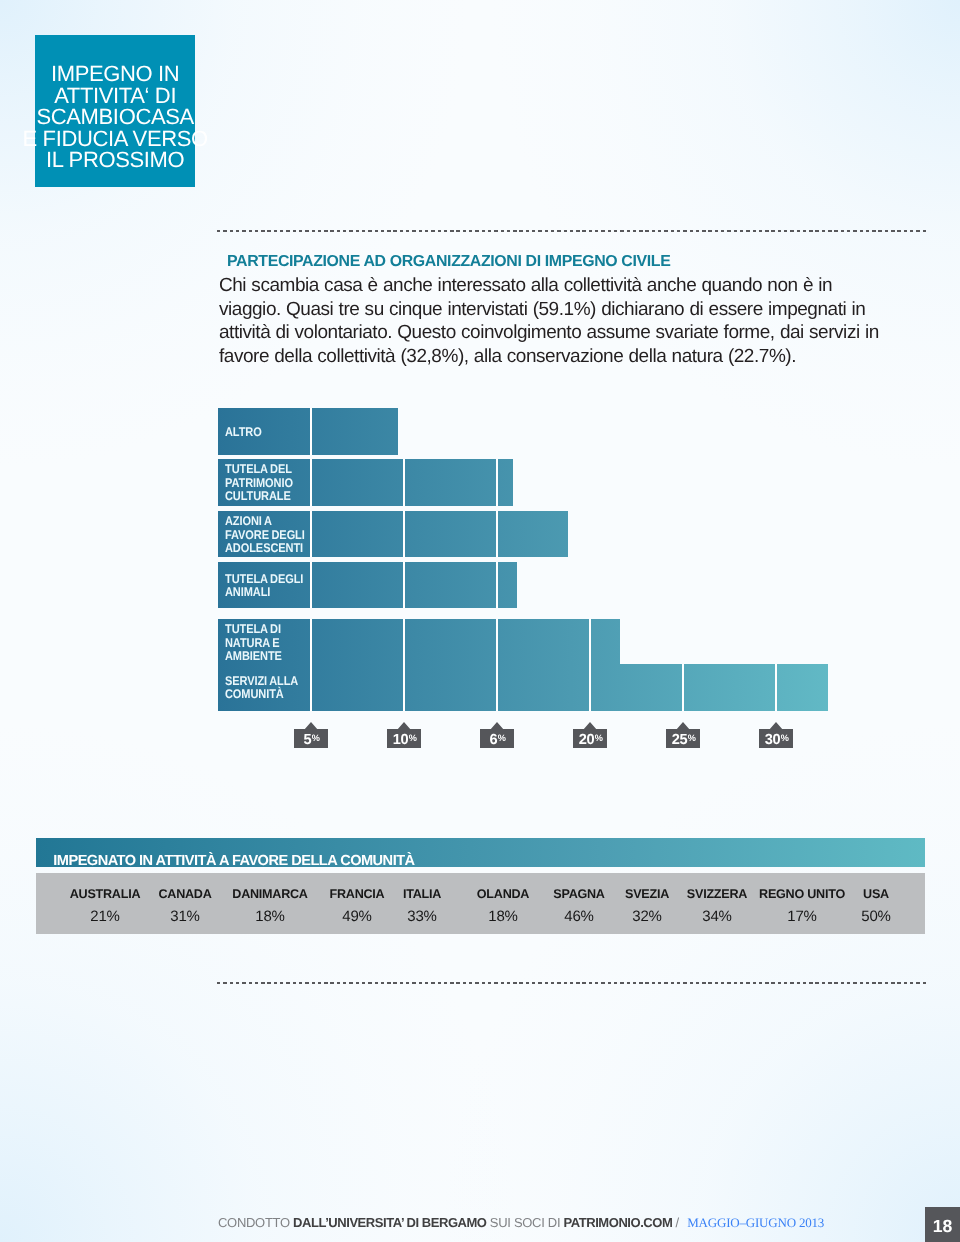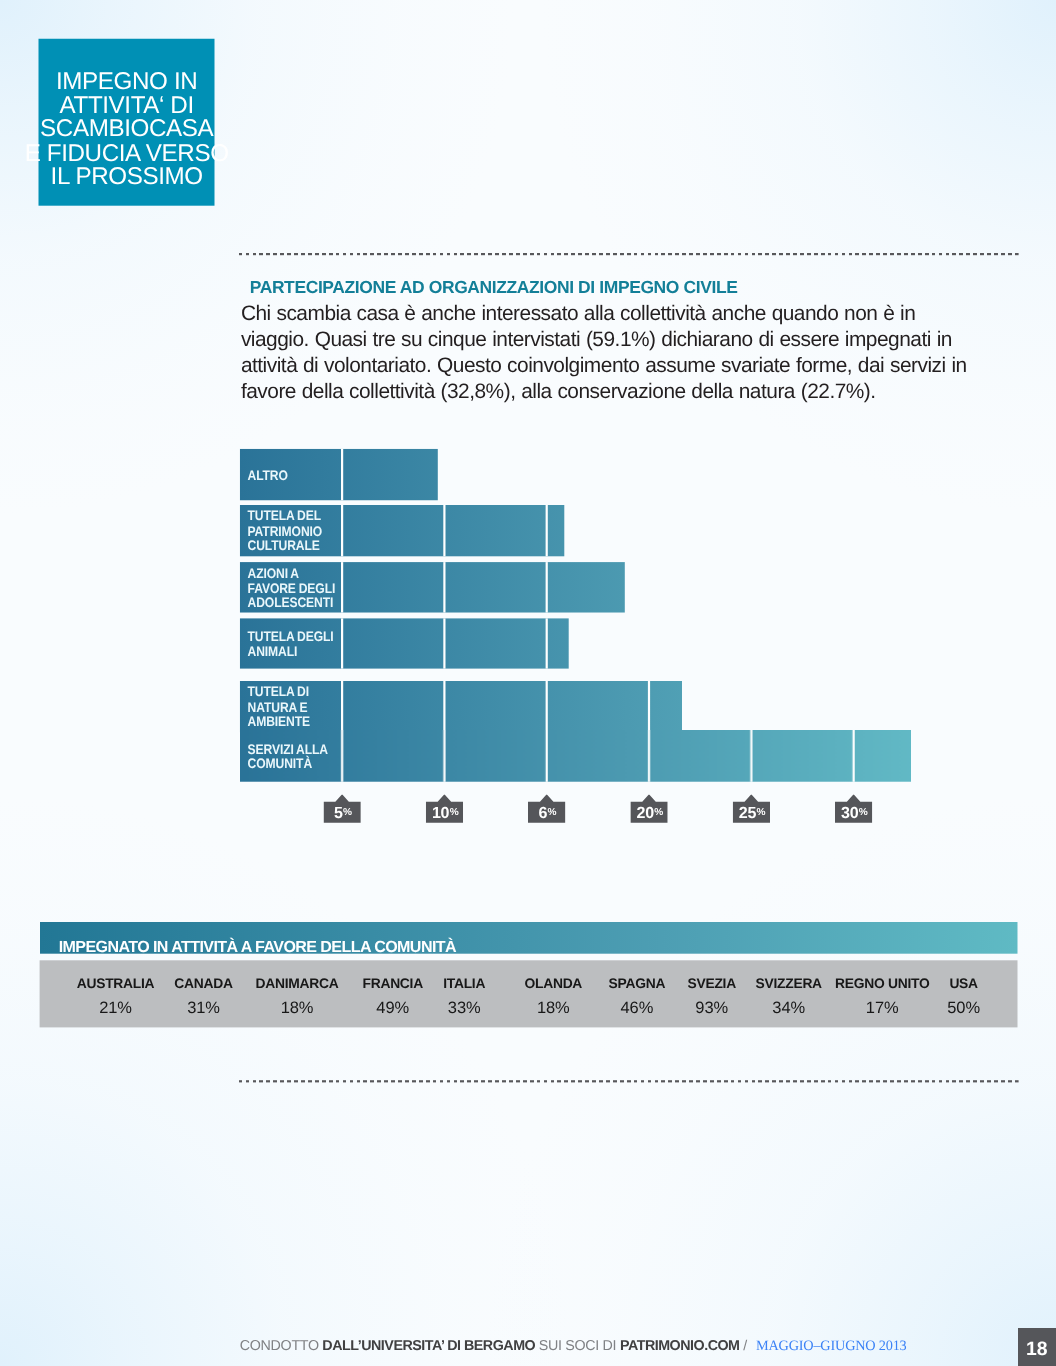--- a/index.html
+++ b/index.html
@@ -255,21 +255,21 @@
     <div class="ctcol" style="left:467.3px">
       <span class="cn">OLANDA</span>
       <span class="cv">18%</span>
     </div>
     <div class="ctcol" style="left:543.5px">
       <span class="cn">SPAGNA</span>
       <span class="cv">46%</span>
     </div>
     <div class="ctcol" style="left:610.9px">
       <span class="cn">SVEZIA</span>
-      <span class="cv">93%</span>
+      <span class="cv">32%</span>
     </div>
     <div class="ctcol" style="left:681.6px">
       <span class="cn">SVIZZERA</span>
       <span class="cv">34%</span>
     </div>
     <div class="ctcol" style="left:766.4px">
       <span class="cn">REGNO UNITO</span>
       <span class="cv">17%</span>
     </div>
     <div class="ctcol" style="left:840.2px">

